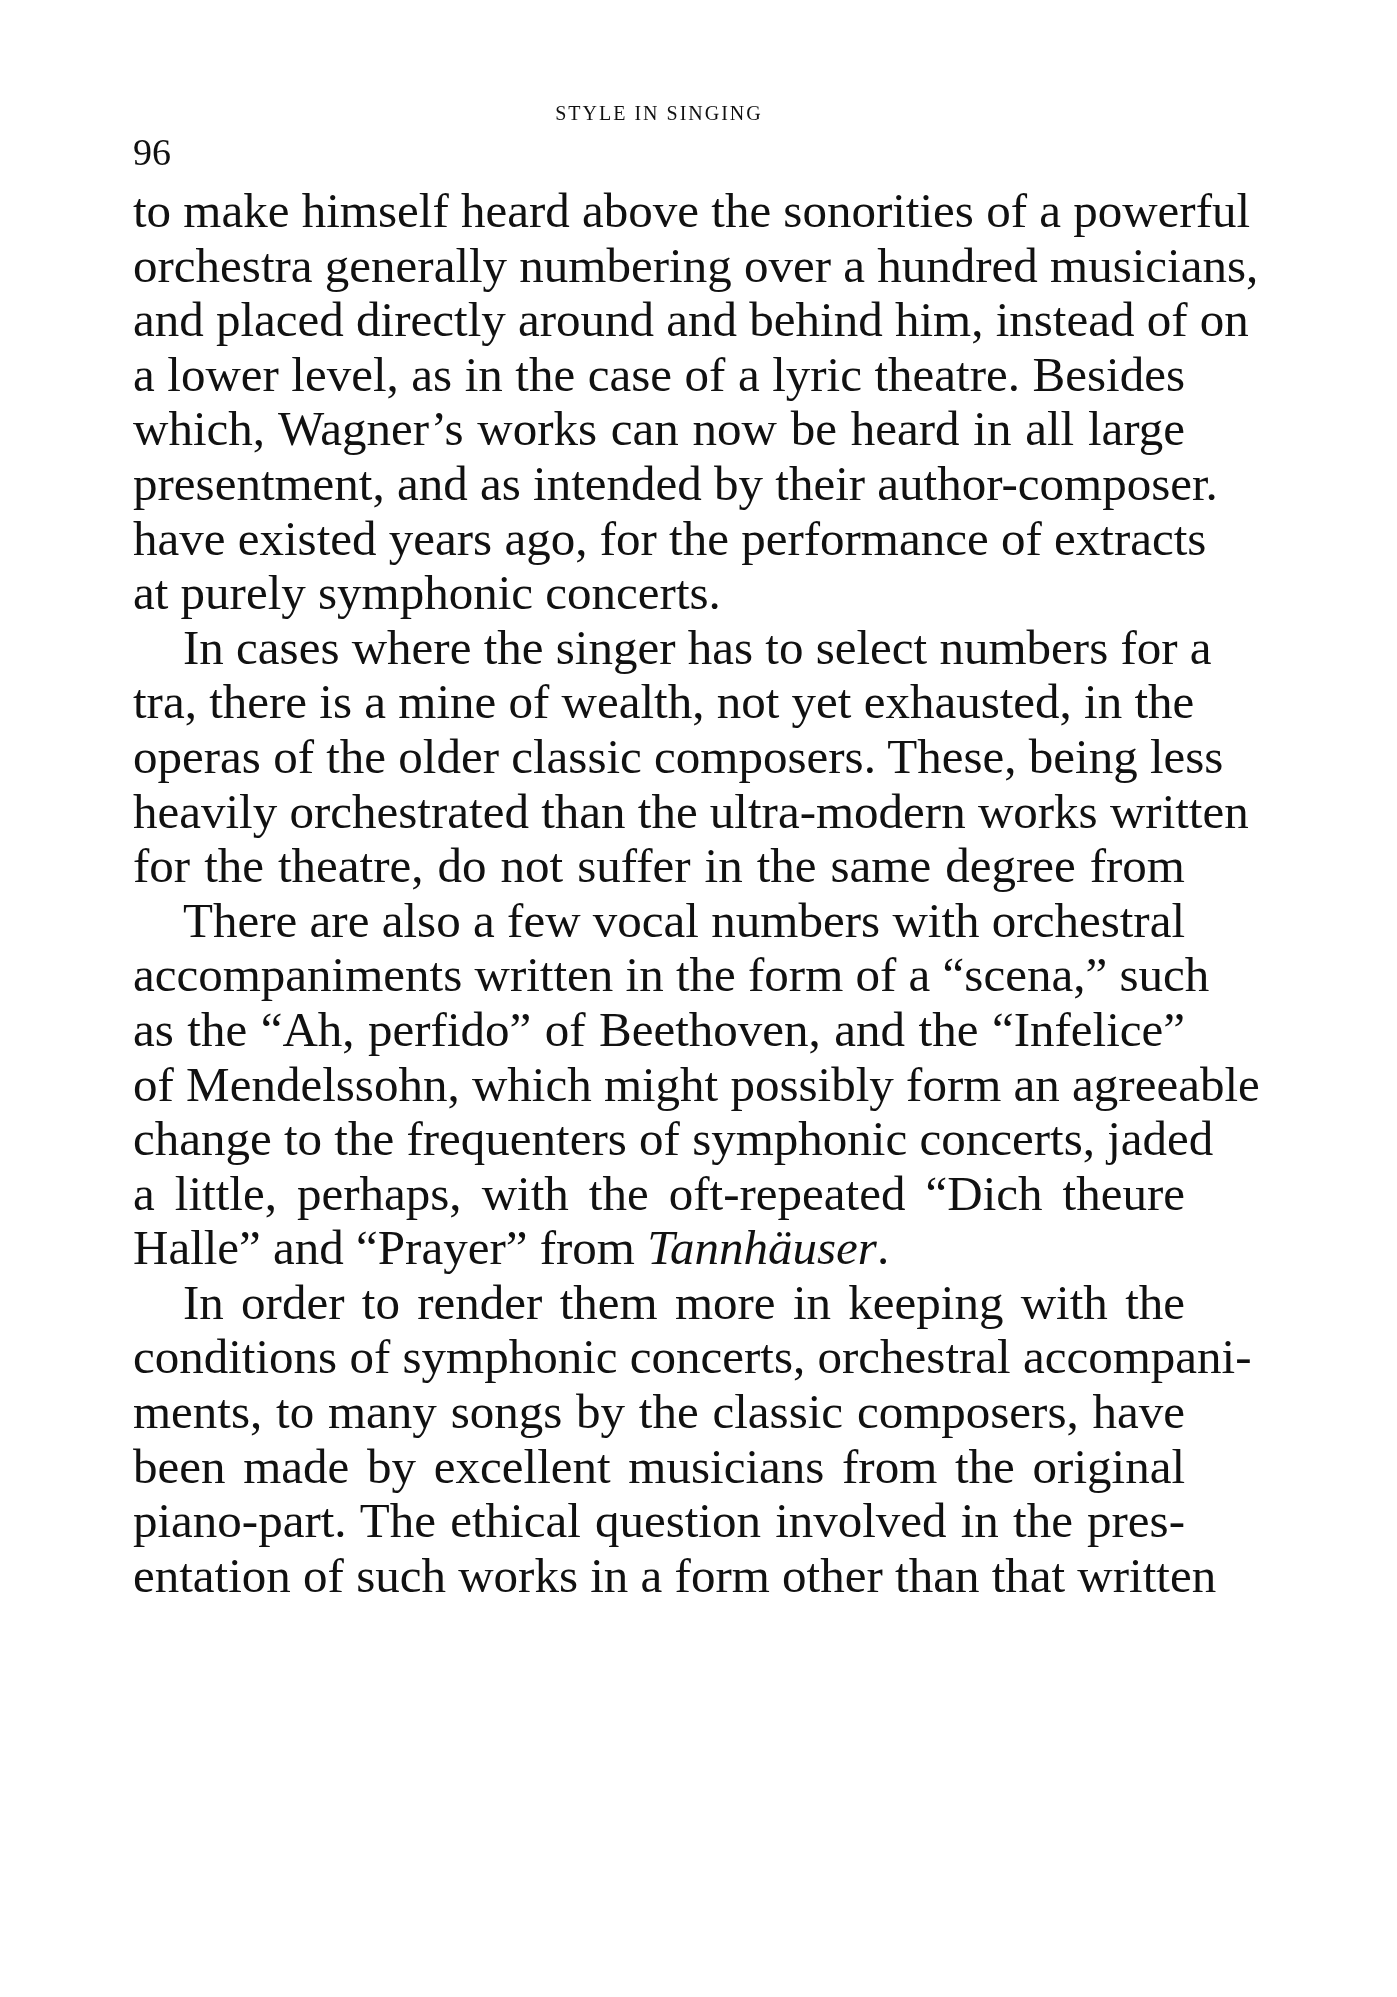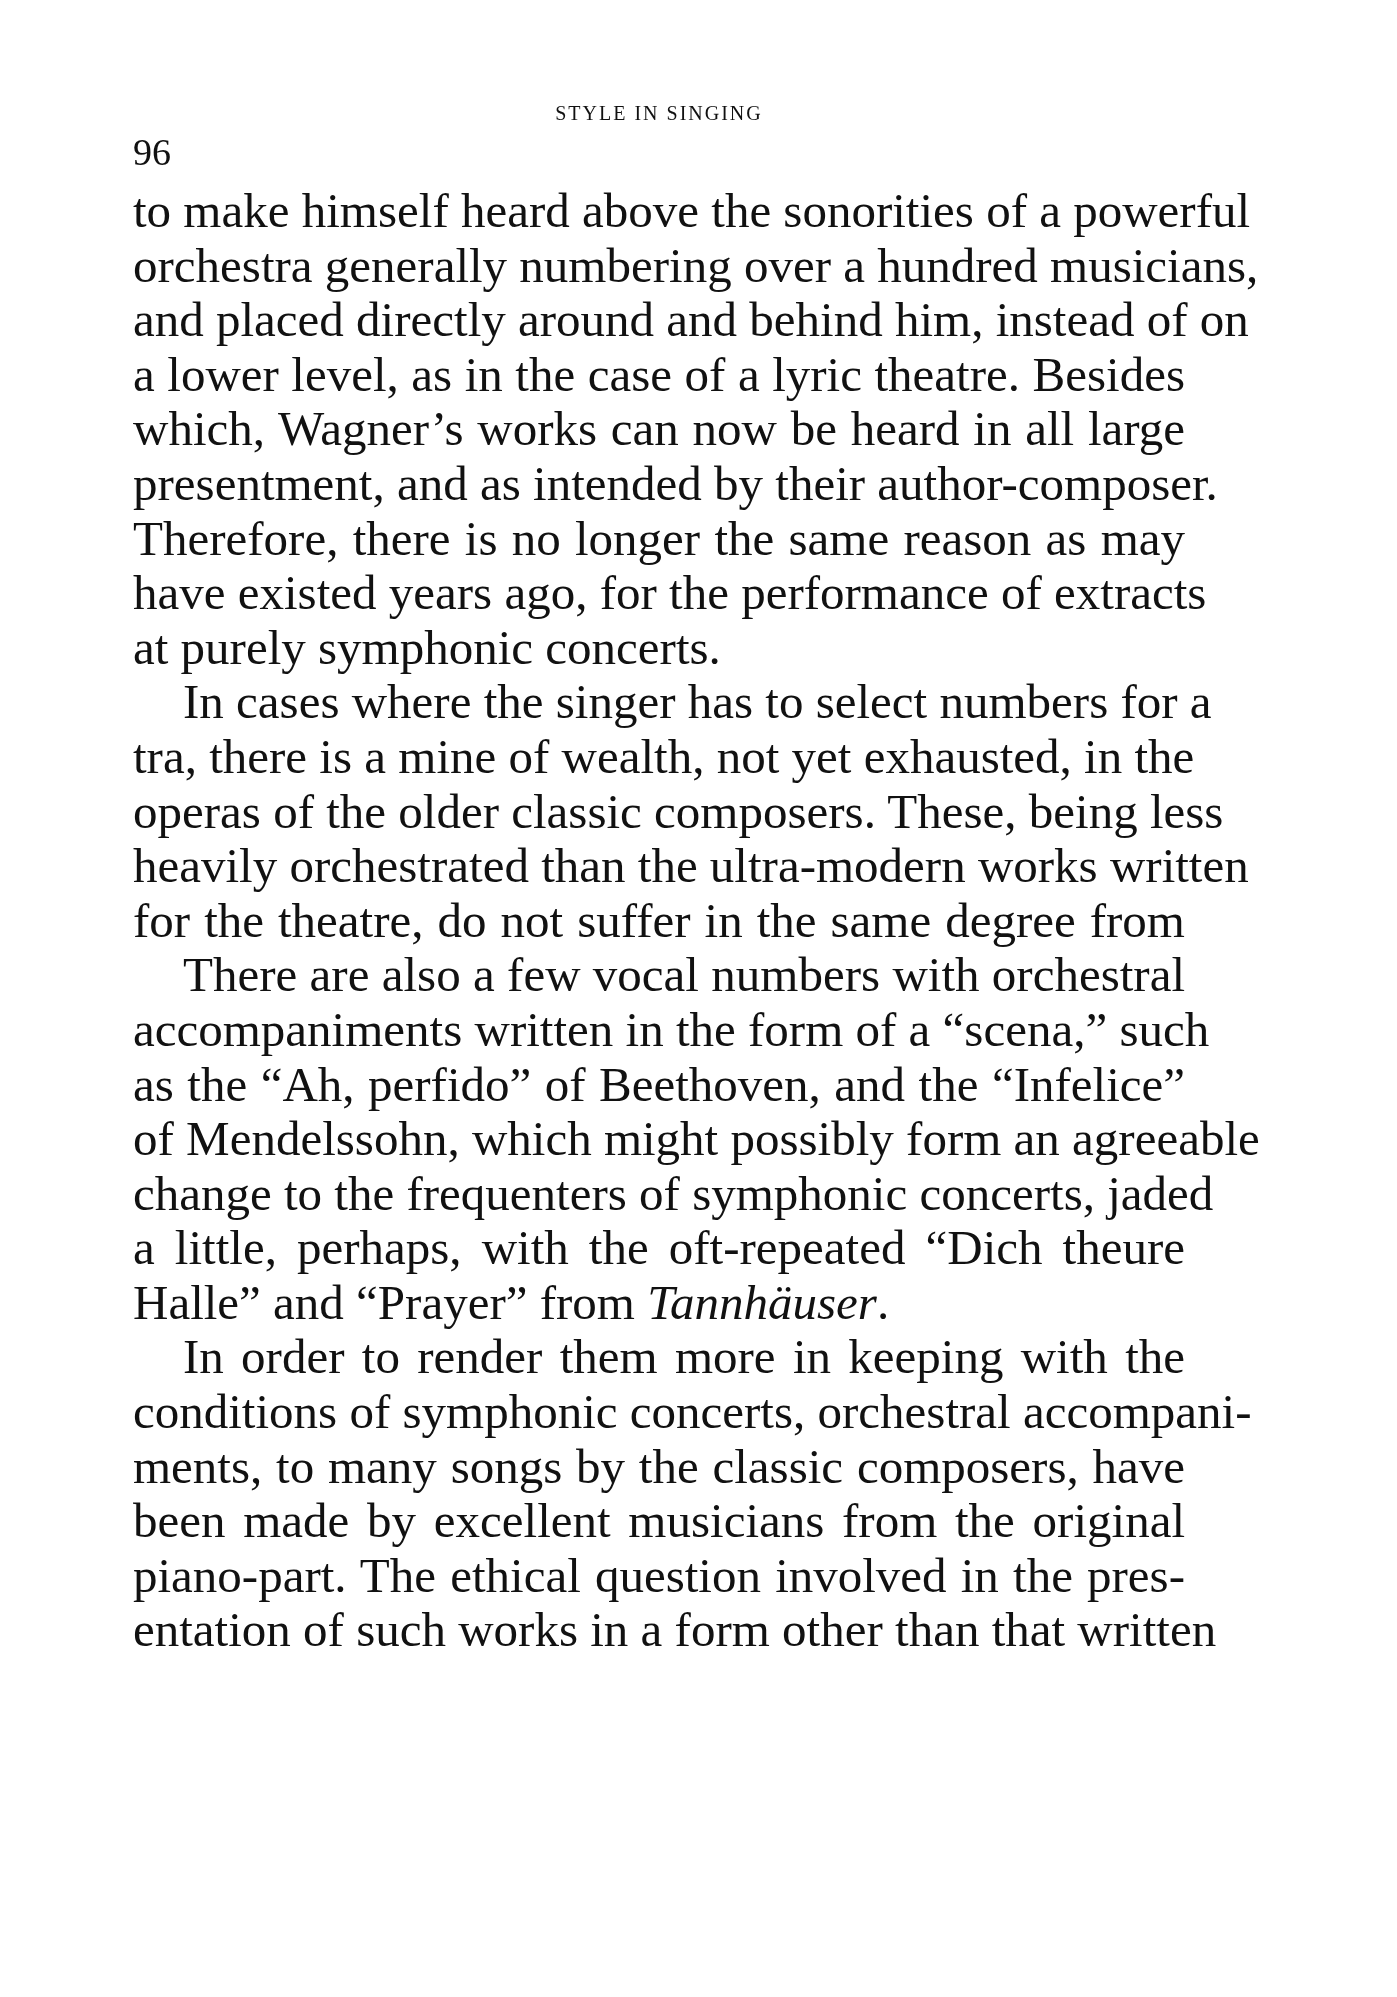--- a/index.html
+++ b/index.html
@@ -82,21 +82,20 @@
 
   <div class="body-text">
 
     <div>
       <span class="line">to make himself heard above the sonorities of a powerful</span>
       <span class="line">orchestra generally numbering over a hundred musicians,</span>
       <span class="line">and placed directly around and behind him, instead of on</span>
       <span class="line">a lower level, as in the case of a lyric theatre.  Besides</span>
       <span class="line">which, Wagner’s works can now be heard in all large</span>
       <span class="line">presentment, and as intended by their author-composer.</span>
-      <span class="line">Therefore, there is no longer the same reason as may</span>
       <span class="line">have existed years ago, for the performance of extracts</span>
       <span class="line last">at purely symphonic concerts.</span>
     </div>
 
     <div>
       <span class="line indent">In cases where the singer has to select numbers for a</span>
       <span class="line">tra, there is a mine of wealth, not yet exhausted, in the</span>
       <span class="line">operas of the older classic composers.  These, being less</span>
       <span class="line">heavily orchestrated than the ultra-modern works written</span>
       <span class="line">for the theatre, do not suffer in the same degree from</span>

